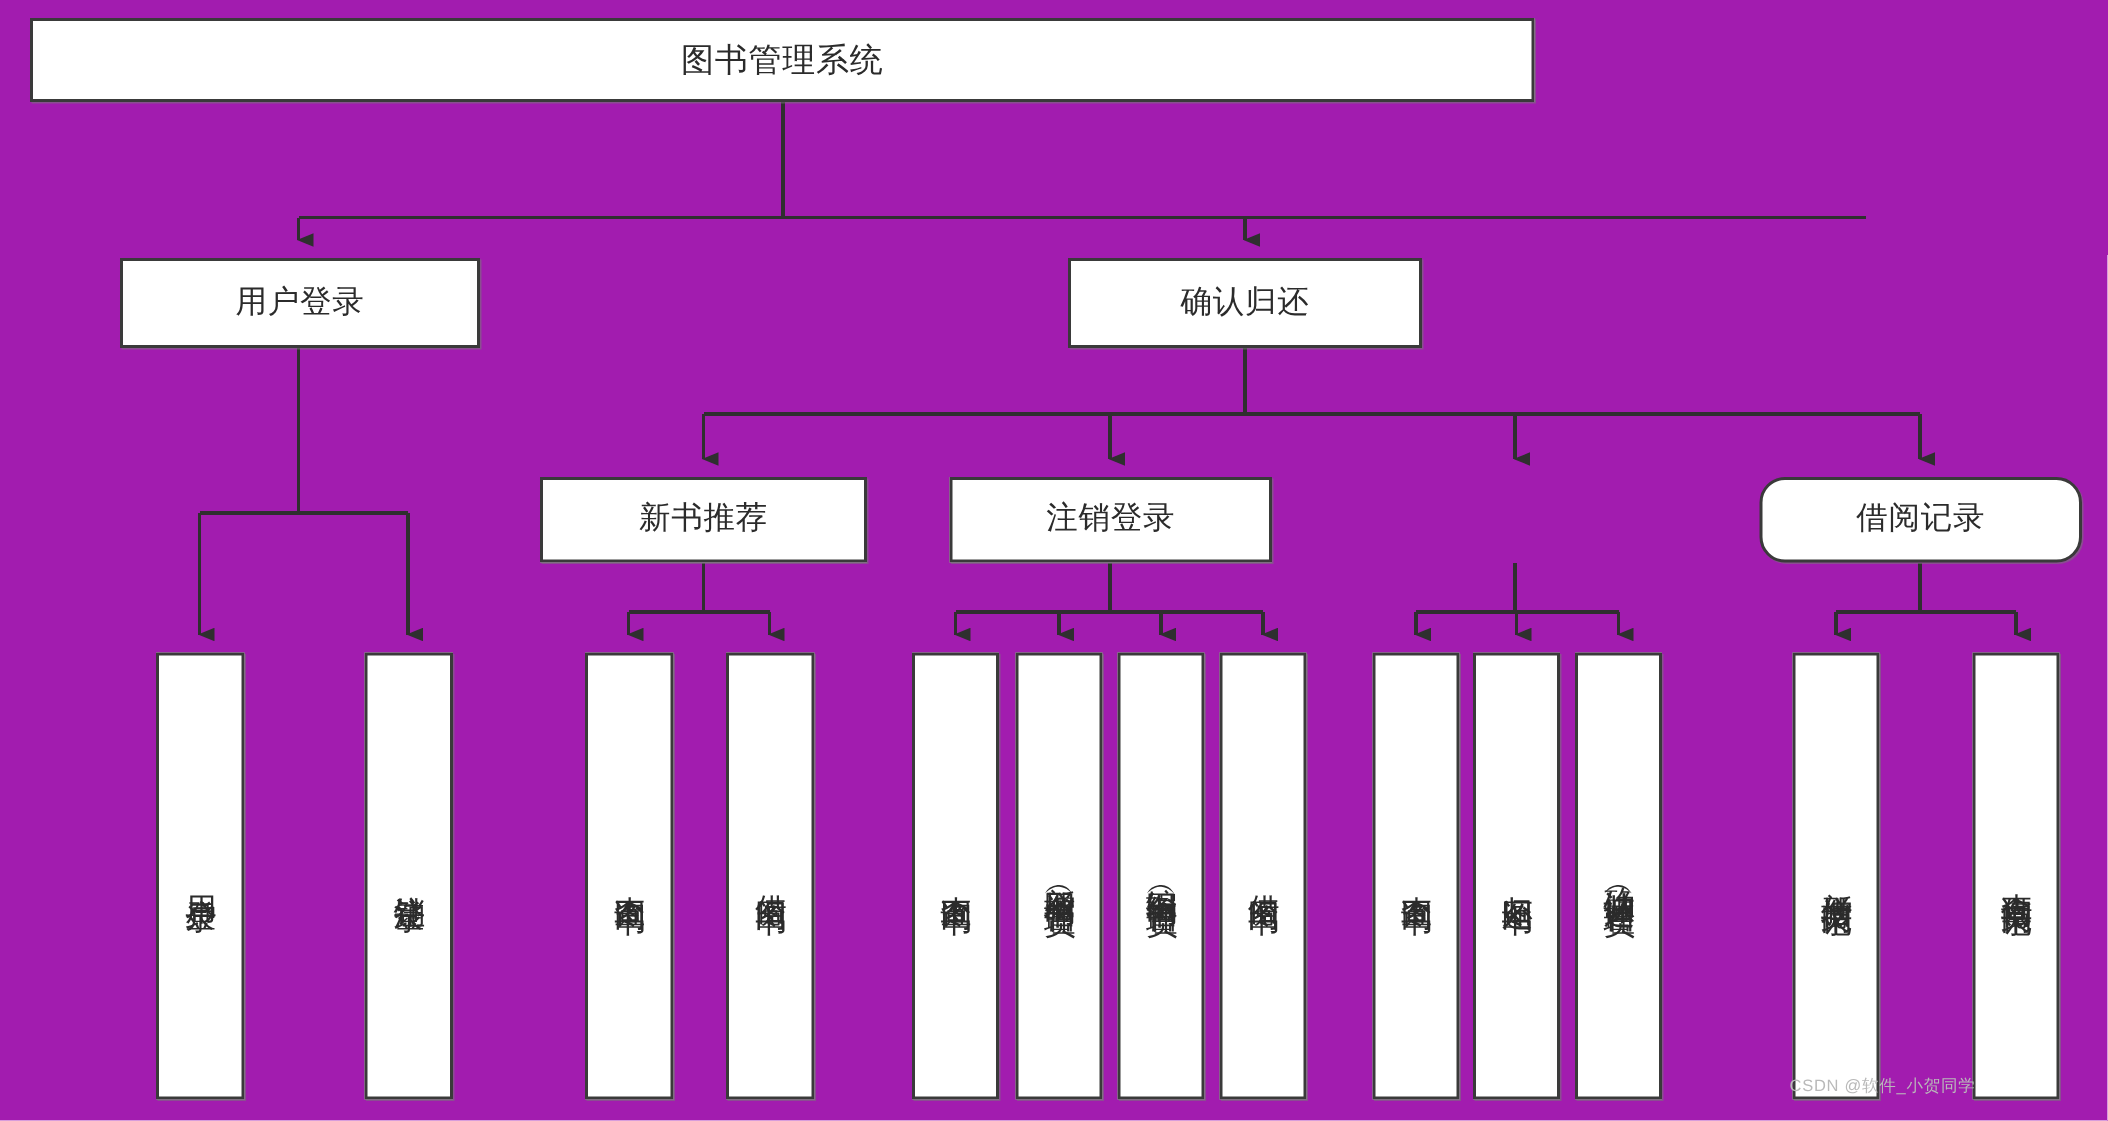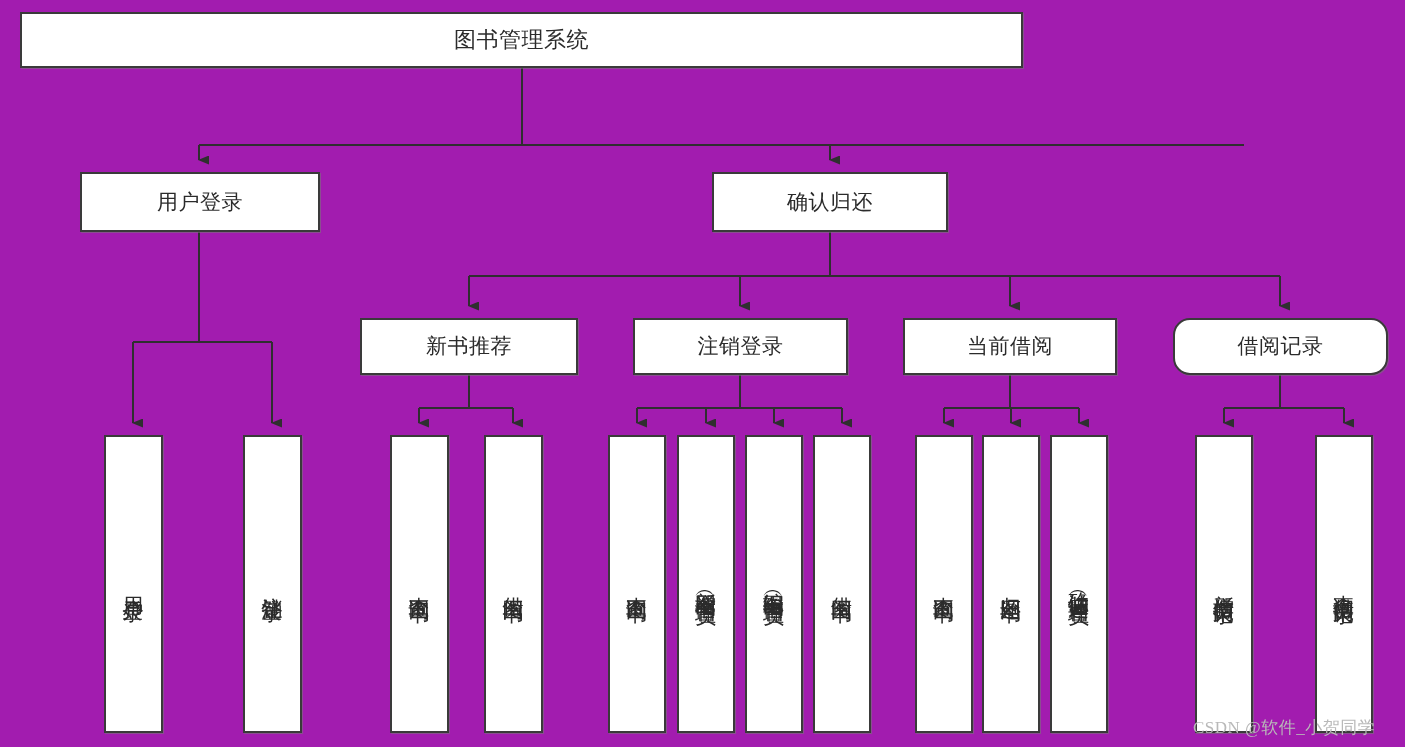--- a/index.html
+++ b/index.html
@@ -62,24 +62,24 @@
     writing-mode: vertical-rl;
     text-orientation: upright;
     font-size: 21px;
     letter-spacing: 2px;
     line-height: 1;
     max-height: 100%;
   }
   .watermark {
     position: absolute;
     color: #b9b9b9;
-    font-size: 17px;
+    font-size: 11px;
     white-space: nowrap;
     letter-spacing: 0.5px;
-    font-family: Liberation Serif, serif;
+    font-family: Liberation Sans, sans-serif;
   }
 </style>
 </head>
 <body>
 
 <div id="diagram-root">
 
   <svg id="edges-layer" width="1405" height="747" viewBox="0 0 1405 747" xmlns="http://www.w3.org/2000/svg">
     <defs>
       <marker id="arrowhead" markerWidth="9" markerHeight="11" refX="4.5" refY="10" orient="auto" markerUnits="userSpaceOnUse">
@@ -140,23 +140,20 @@
   <div class="node horiz" style="left:712px; top:172px; width:236px; height:60px;">
     <span class="node-label">确认归还</span>
   </div>
 
   <div class="node horiz" style="left:360px; top:318px; width:218px; height:57px;">
     <span class="node-label">新书推荐</span>
   </div>
   <div class="node horiz" style="left:633px; top:318px; width:215px; height:57px;">
     <span class="node-label">注销登录</span>
   </div>
-  <div class="node horiz" style="left:903px; top:318px; width:214px; height:57px;">
-    <span class="node-label">当前借阅</span>
-  </div>
   <div class="node horiz" style="left:1173px; top:318px; width:215px; height:57px;border-radius:17px;">
     <span class="node-label">借阅记录</span>
   </div>
 
   <div class="node vert" style="left:104px; top:435px; width:59px; height:298px;">
     <span class="node-label">用户登录</span>
   </div>
   <div class="node vert" style="left:243px; top:435px; width:59px; height:298px;">
     <span class="node-label">注销登录</span>
   </div>

